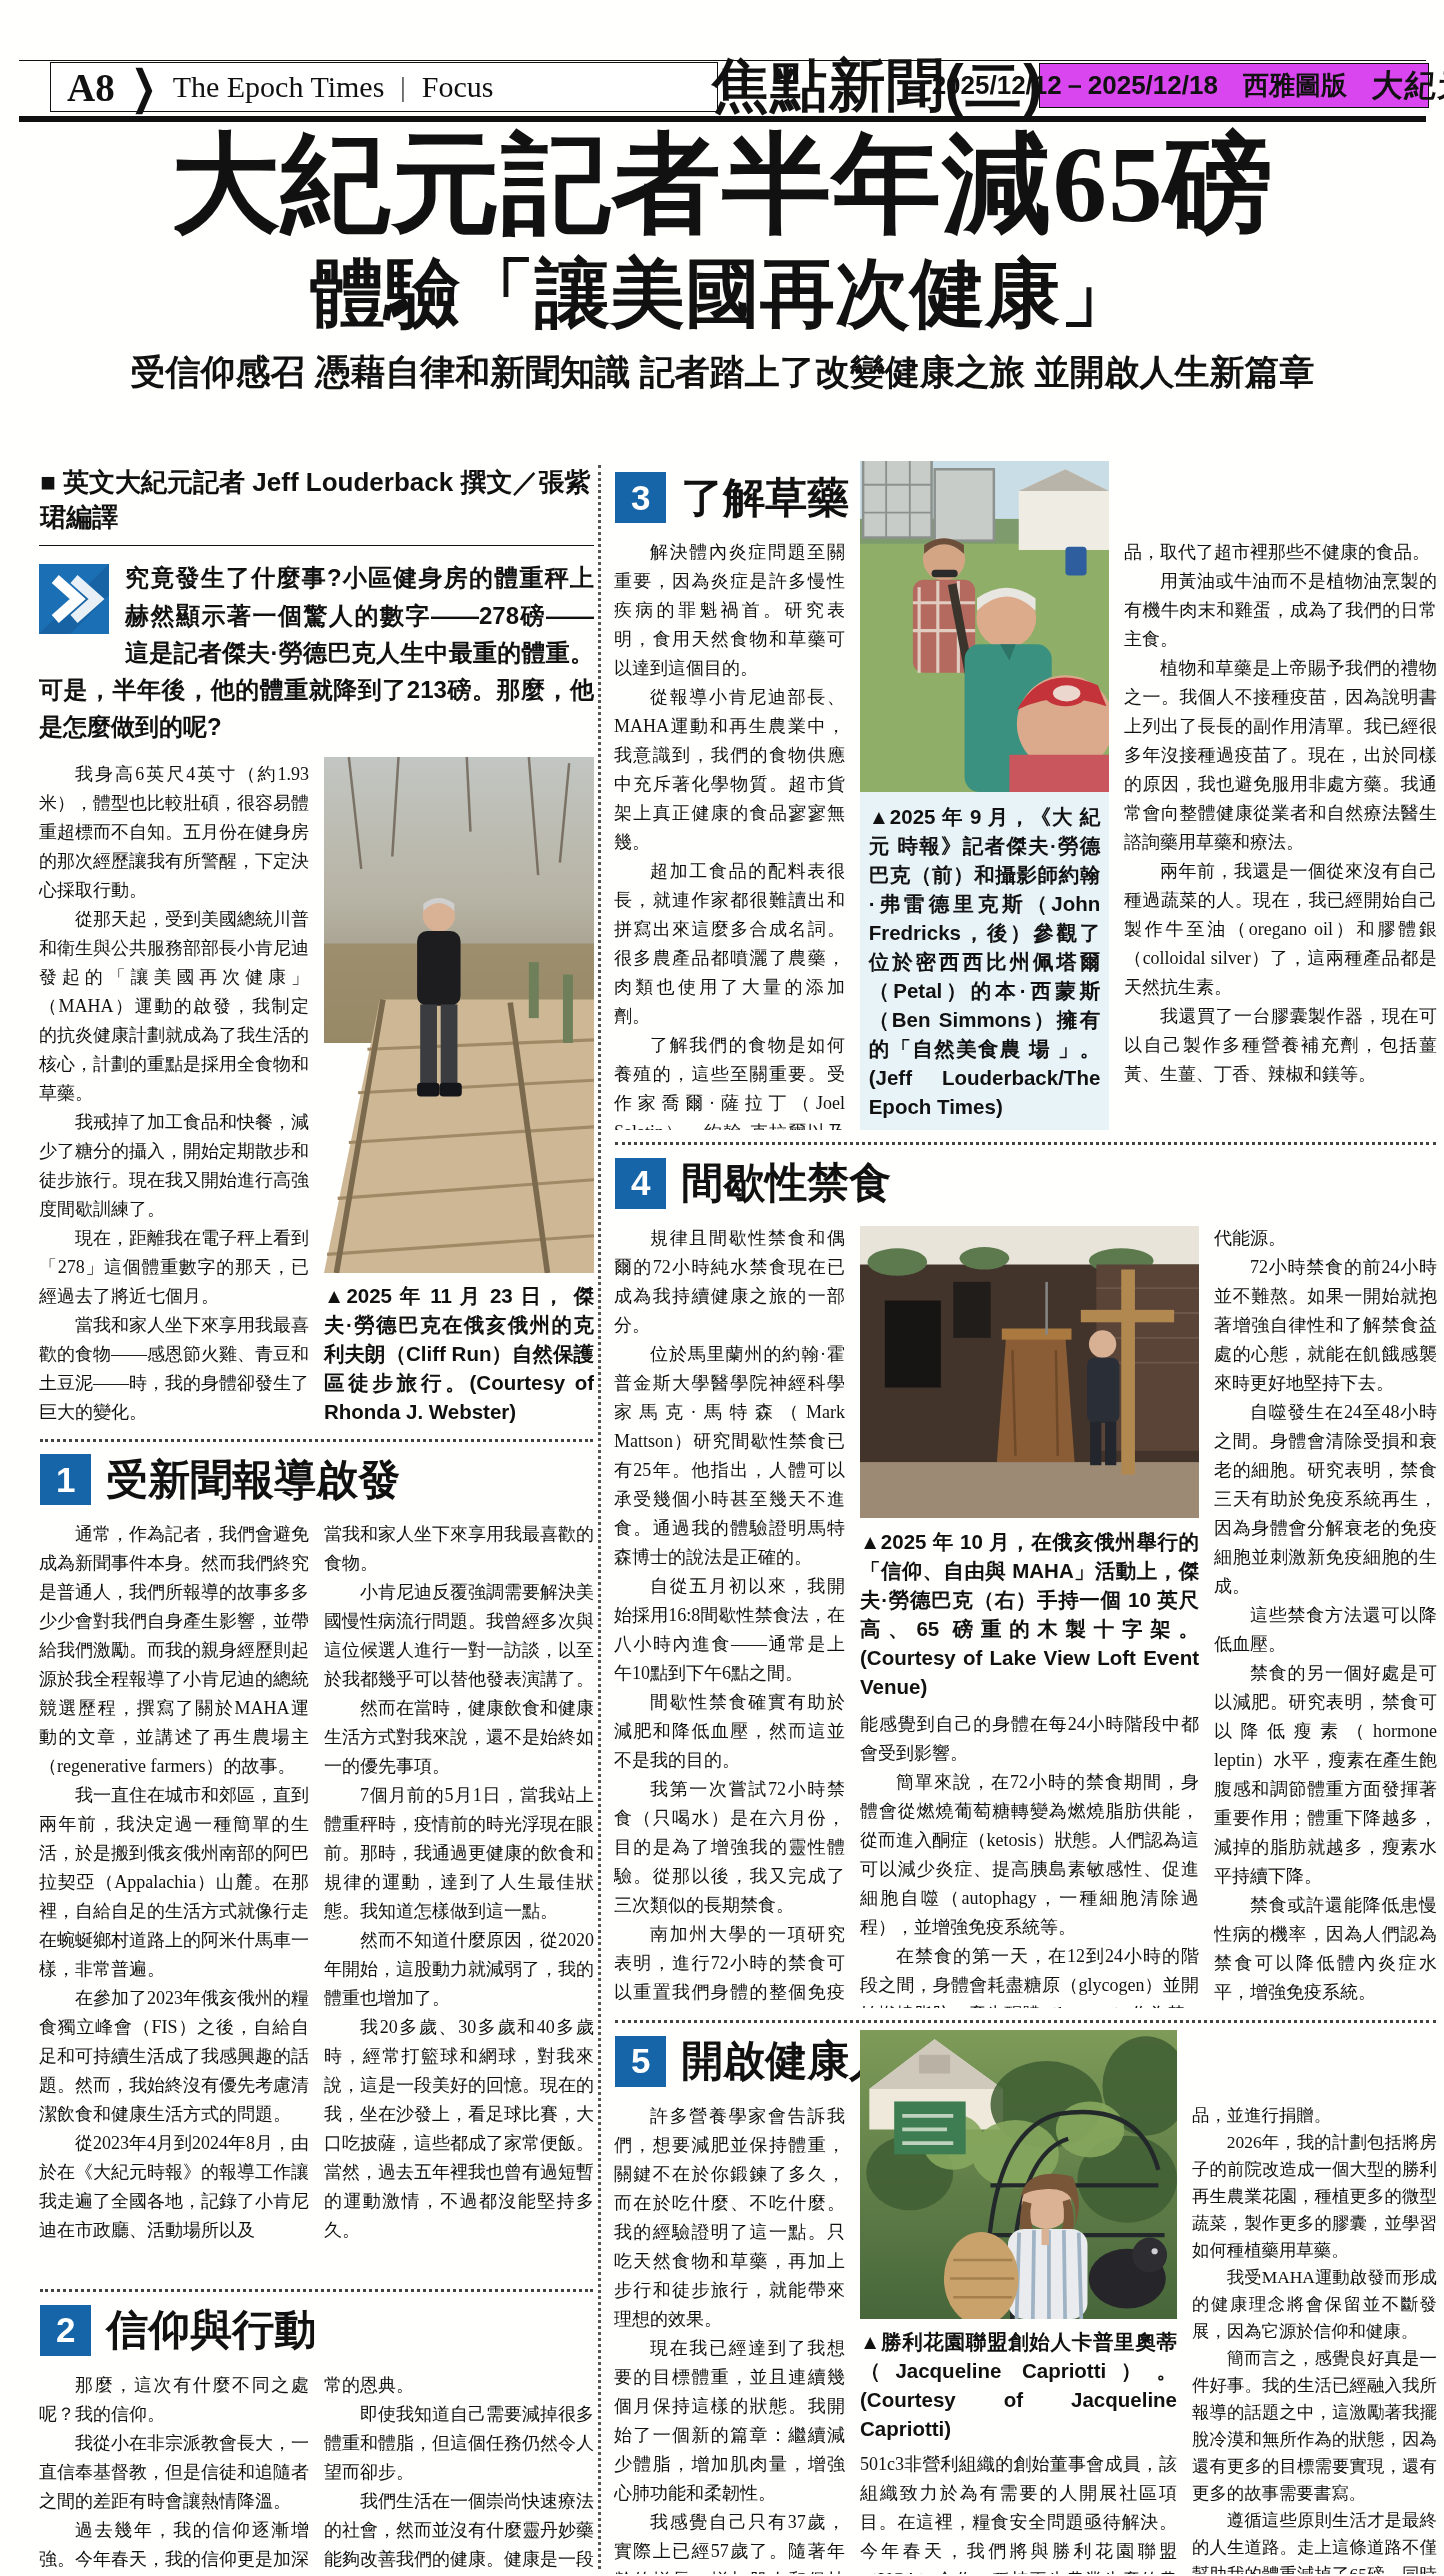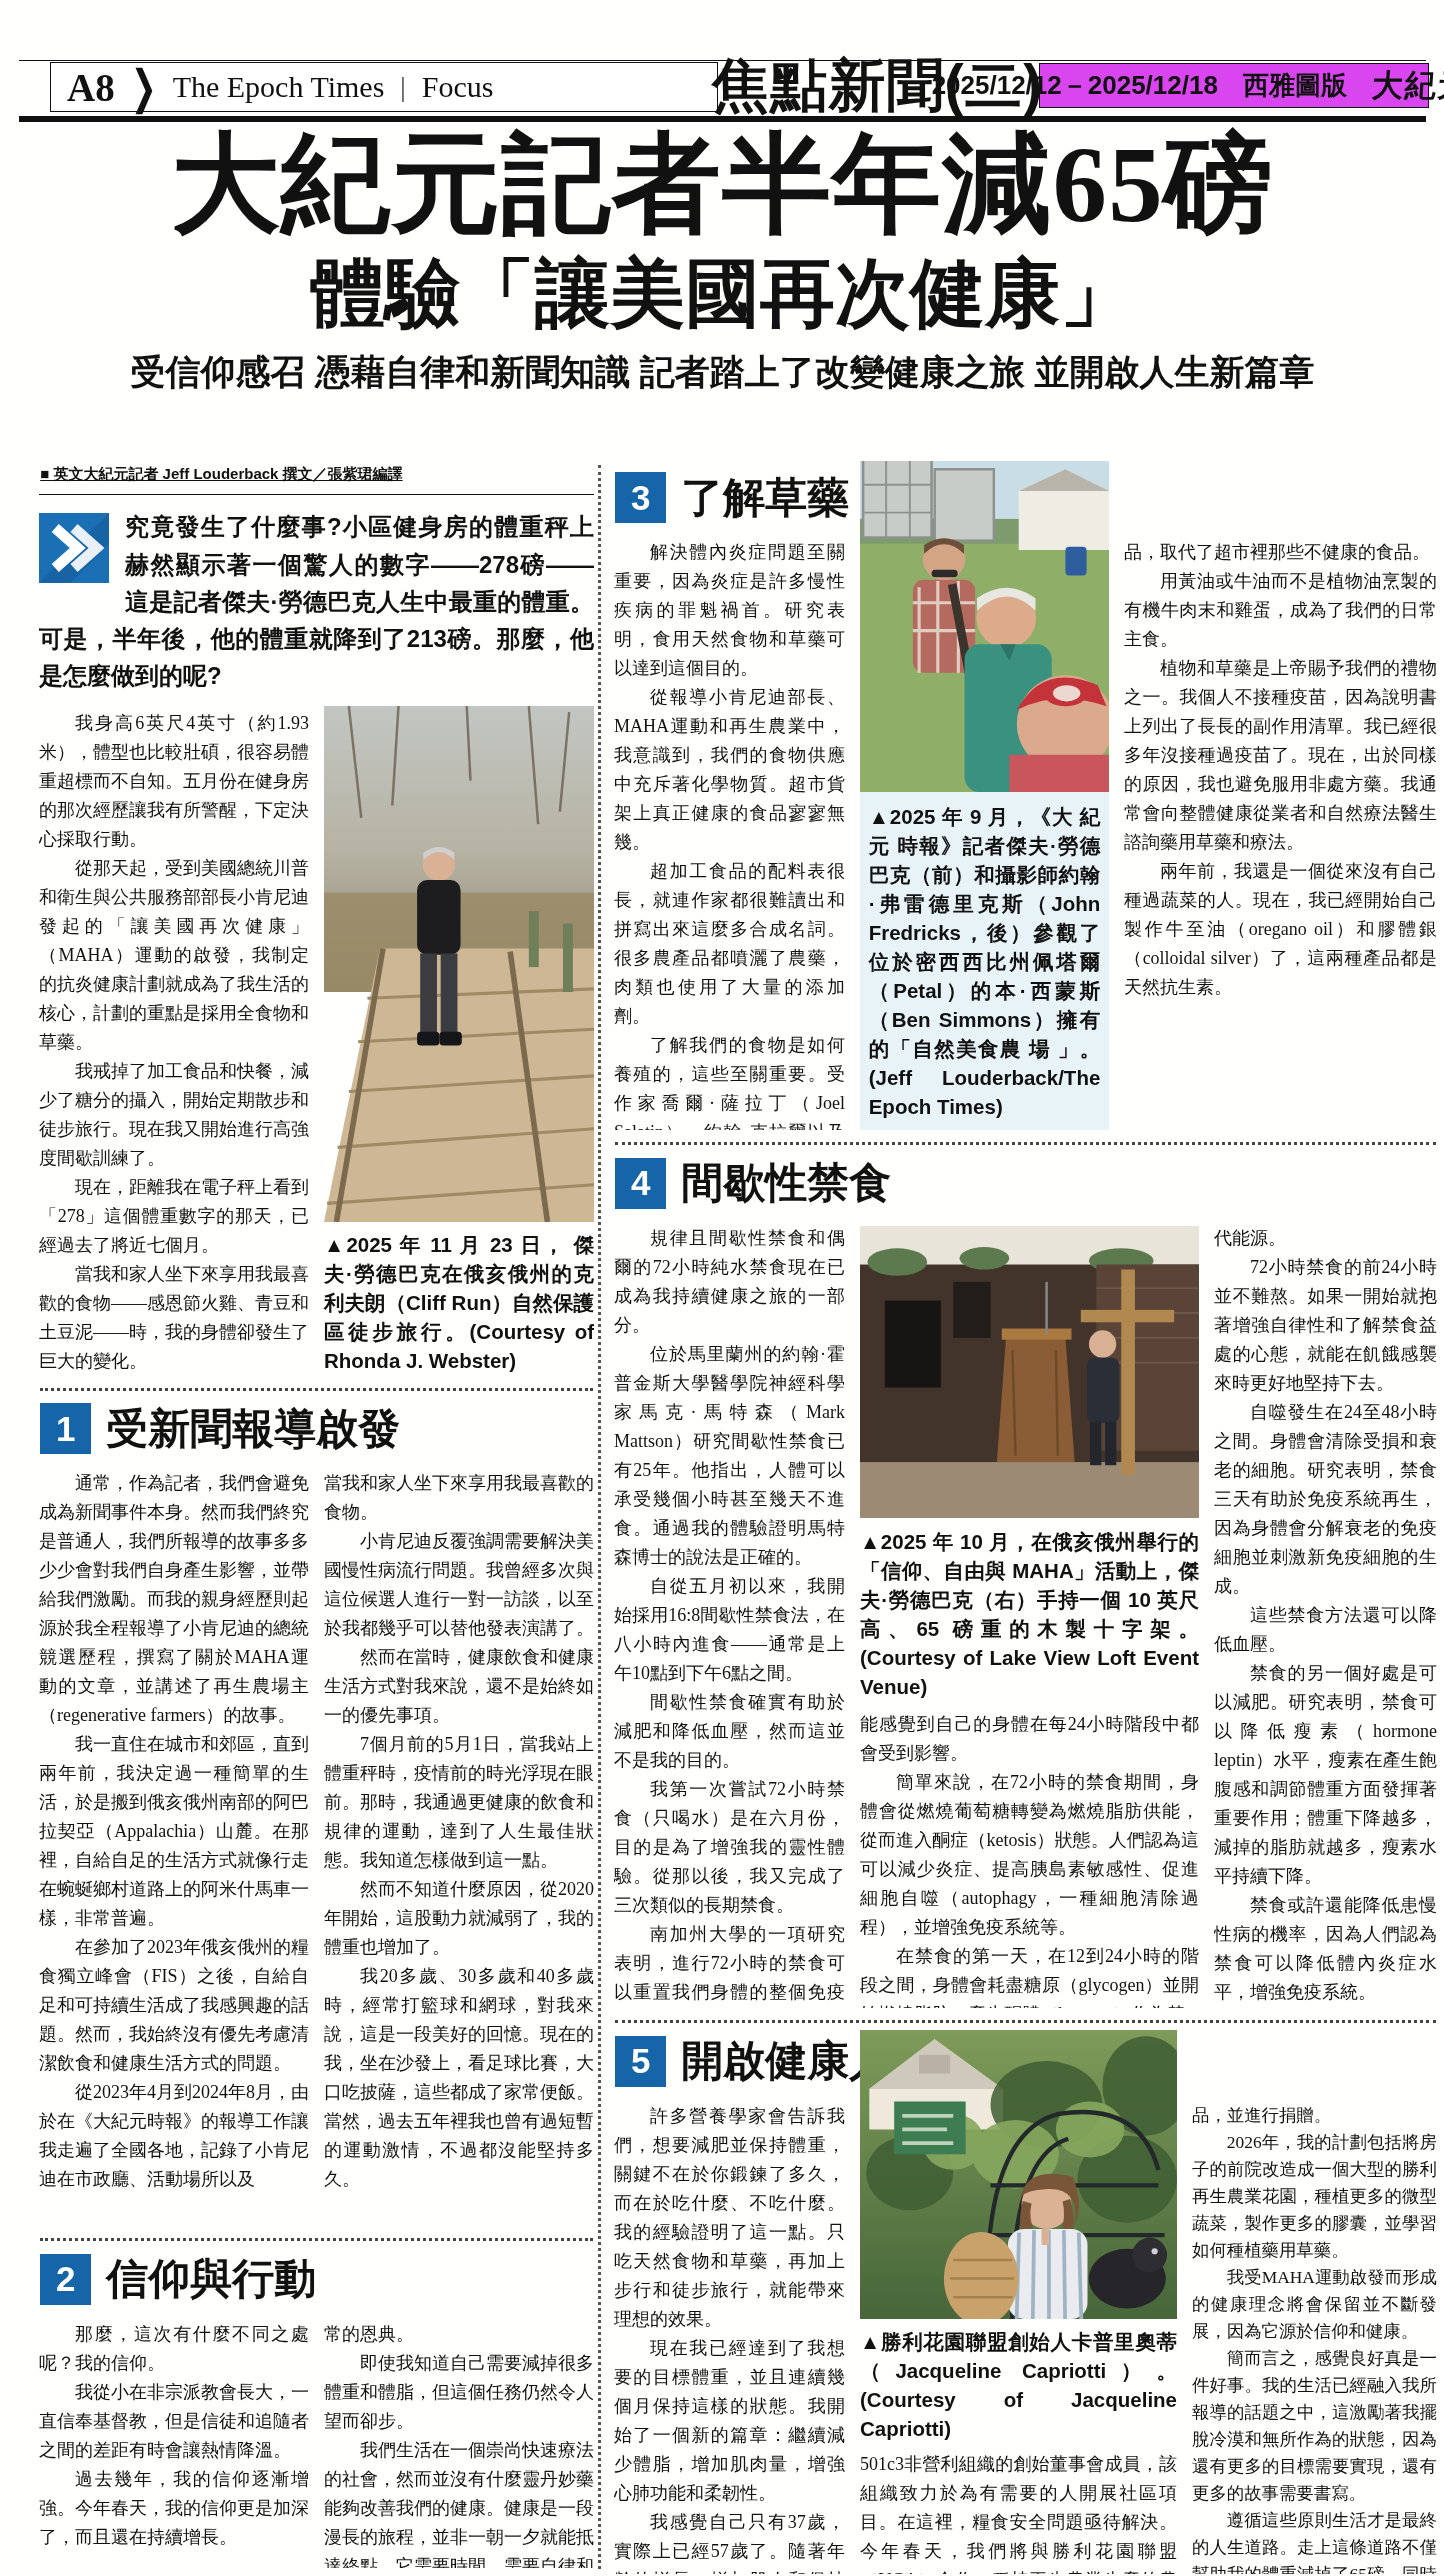--- a/index.html
+++ b/index.html
@@ -33,21 +33,21 @@
   .hl1{font-size:109px;line-height:1.02;font-weight:900;letter-spacing:1.2px;white-space:nowrap;}
   .hl2{font-size:75px;line-height:1.05;font-weight:900;margin-top:15px;white-space:nowrap;}
   .hl3{font-size:35px;line-height:1.1;font-weight:900;margin-top:18.6px;white-space:nowrap;
        font-family:"Liberation Sans","DejaVu Sans",sans-serif;}
   
   .half{position:absolute;top:461px;overflow:hidden;}
   .half-left{left:39px;width:555px;height:2107px;}
   .half-right{left:614px;width:823px;height:2113px;}
   .vdivider{position:absolute;left:598px;top:465px;height:2104px;border-left:3.1px dotted #555;}
   
-  .byline{font-family:"Liberation Sans","DejaVu Sans",sans-serif;font-weight:700;font-size:15px;padding:3.7px 0 10px 1.2px;text-decoration:underline;}
+  .byline{font-family:"Liberation Sans","DejaVu Sans",sans-serif;font-weight:700;font-size:26px;padding:3.7px 0 10px 1.2px;}
   .byline-rule{border-top:1.9px solid #111;margin-bottom:13.7px;}
   .lead{font-family:"Liberation Sans","DejaVu Sans",sans-serif;font-weight:700;font-size:24px;line-height:1.55;
         text-align:justify;}
   .lead-icon{float:left;width:70px;height:70px;margin:5px 16px 3.7px 0;}
   
   .colrow{display:flex;gap:15px;align-items:flex-end;}
   .body-text{font-size:18px;line-height:29px;text-align:justify;overflow:hidden;}
   .body-text p{text-indent:2em;}
   .cont p:first-child{text-indent:0;}
   .dotsep{border-top:3.7px dotted #444;margin:12.4px 1.2px 10px 1.2px;}
@@ -268,20 +268,21 @@
           <ellipse cx="332" cy="421" rx="22" ry="13" fill="#f0e9e0" opacity="0.9"></ellipse>
           <rect x="240" y="520" width="160" height="60" fill="#c9565c"></rect>
         </svg>
         <div class="cap">▲2025 年 9 月，《大 紀 元 時報》記者傑夫·勞德巴克（前）和攝影師約翰·弗雷德里克斯（John Fredricks，後）參觀了位於密西西比州佩塔爾（Petal）的本·西蒙斯（Ben Simmons）擁有的「自然美食農 場 」。(Jeff Louderback/The Epoch Times)</div>
       </div>
       <div class="body-text cont" style="flex:1;height:100%;">
           <p>品，取代了超市裡那些不健康的食品。</p>
           <p>用黃油或牛油而不是植物油烹製的有機牛肉末和雞蛋，成為了我們的日常主食。</p>
           <p>植物和草藥是上帝賜予我們的禮物之一。我個人不接種疫苗，因為說明書上列出了長長的副作用清單。我已經很多年沒接種過疫苗了。現在，出於同樣的原因，我也避免服用非處方藥。我通常會向整體健康從業者和自然療法醫生諮詢藥用草藥和療法。</p>
           <p>兩年前，我還是一個從來沒有自己種過蔬菜的人。現在，我已經開始自己製作牛至油（oregano oil）和膠體銀（colloidal silver）了，這兩種產品都是天然抗生素。</p>
+          <p>我還買了一台膠囊製作器，現在可以自己製作多種營養補充劑，包括薑黃、生薑、丁香、辣椒和鎂等。</p>
         </div>
     </div>
 
     <div class="dotsep"></div>
 
     <div class="sec-head">
       <div class="sec-num">4</div>
       <div class="sec-title">間歇性禁食</div>
     </div>
     <div class="colrow" style="height:784px;">

